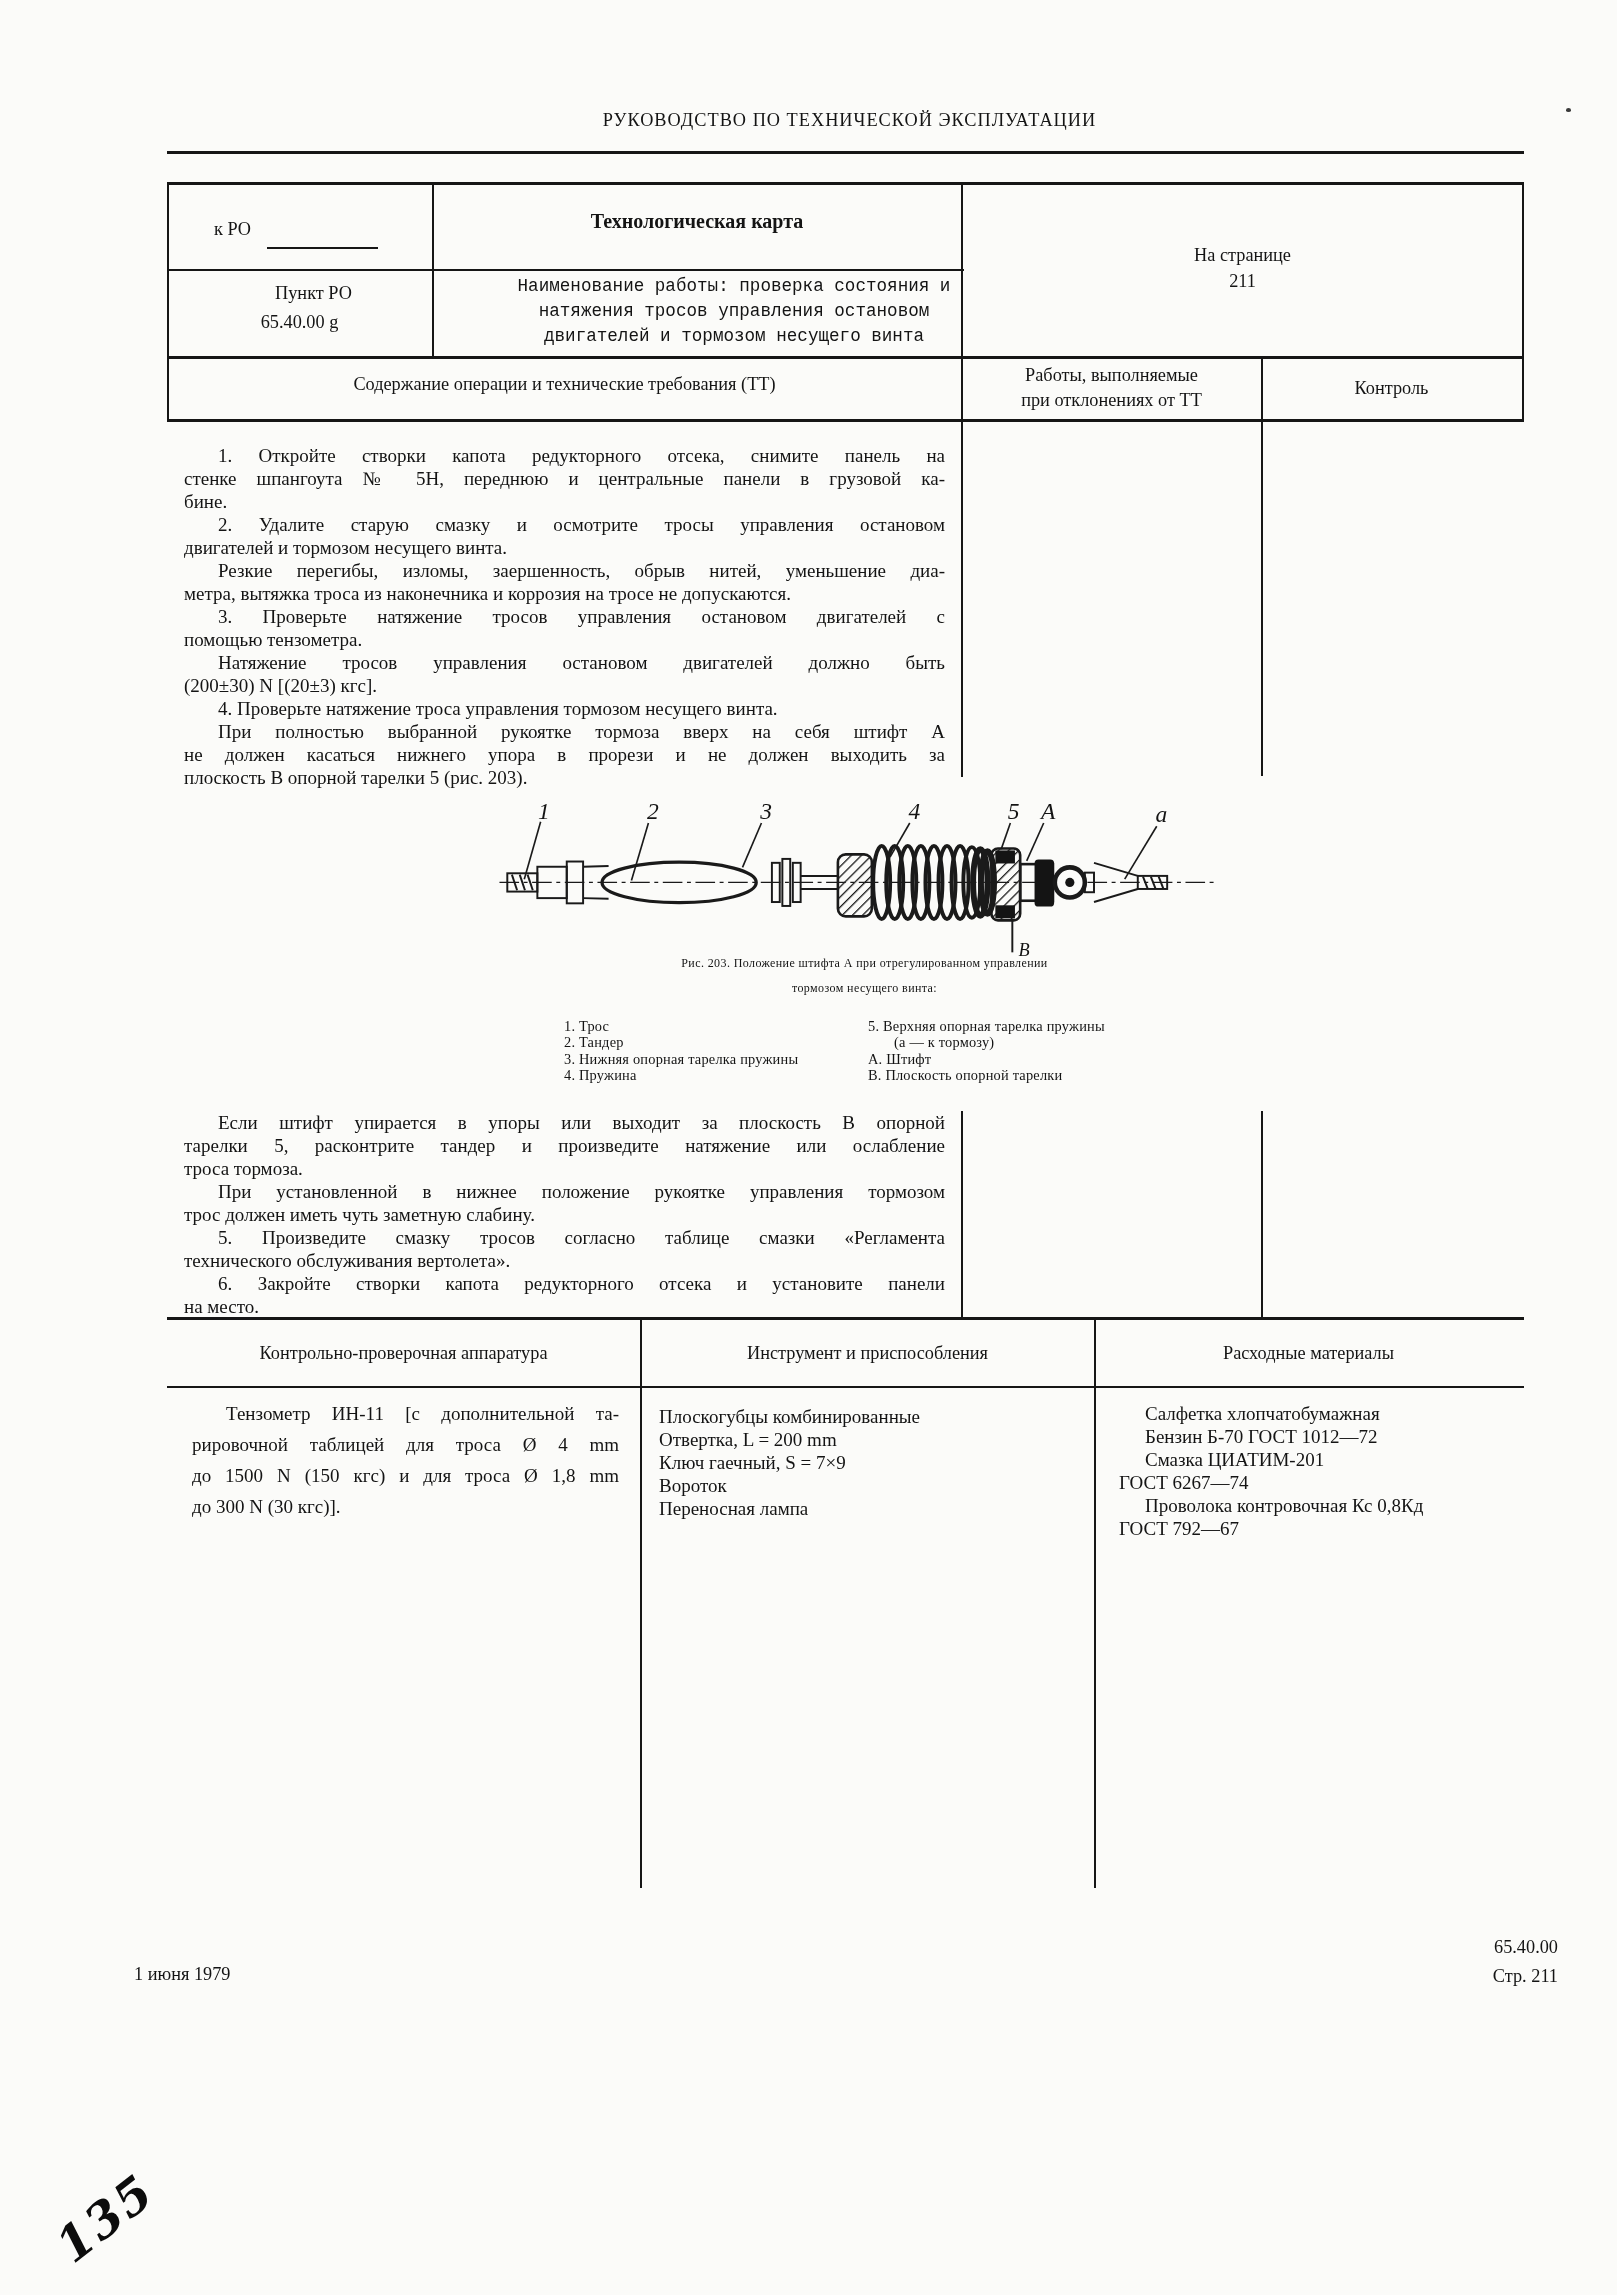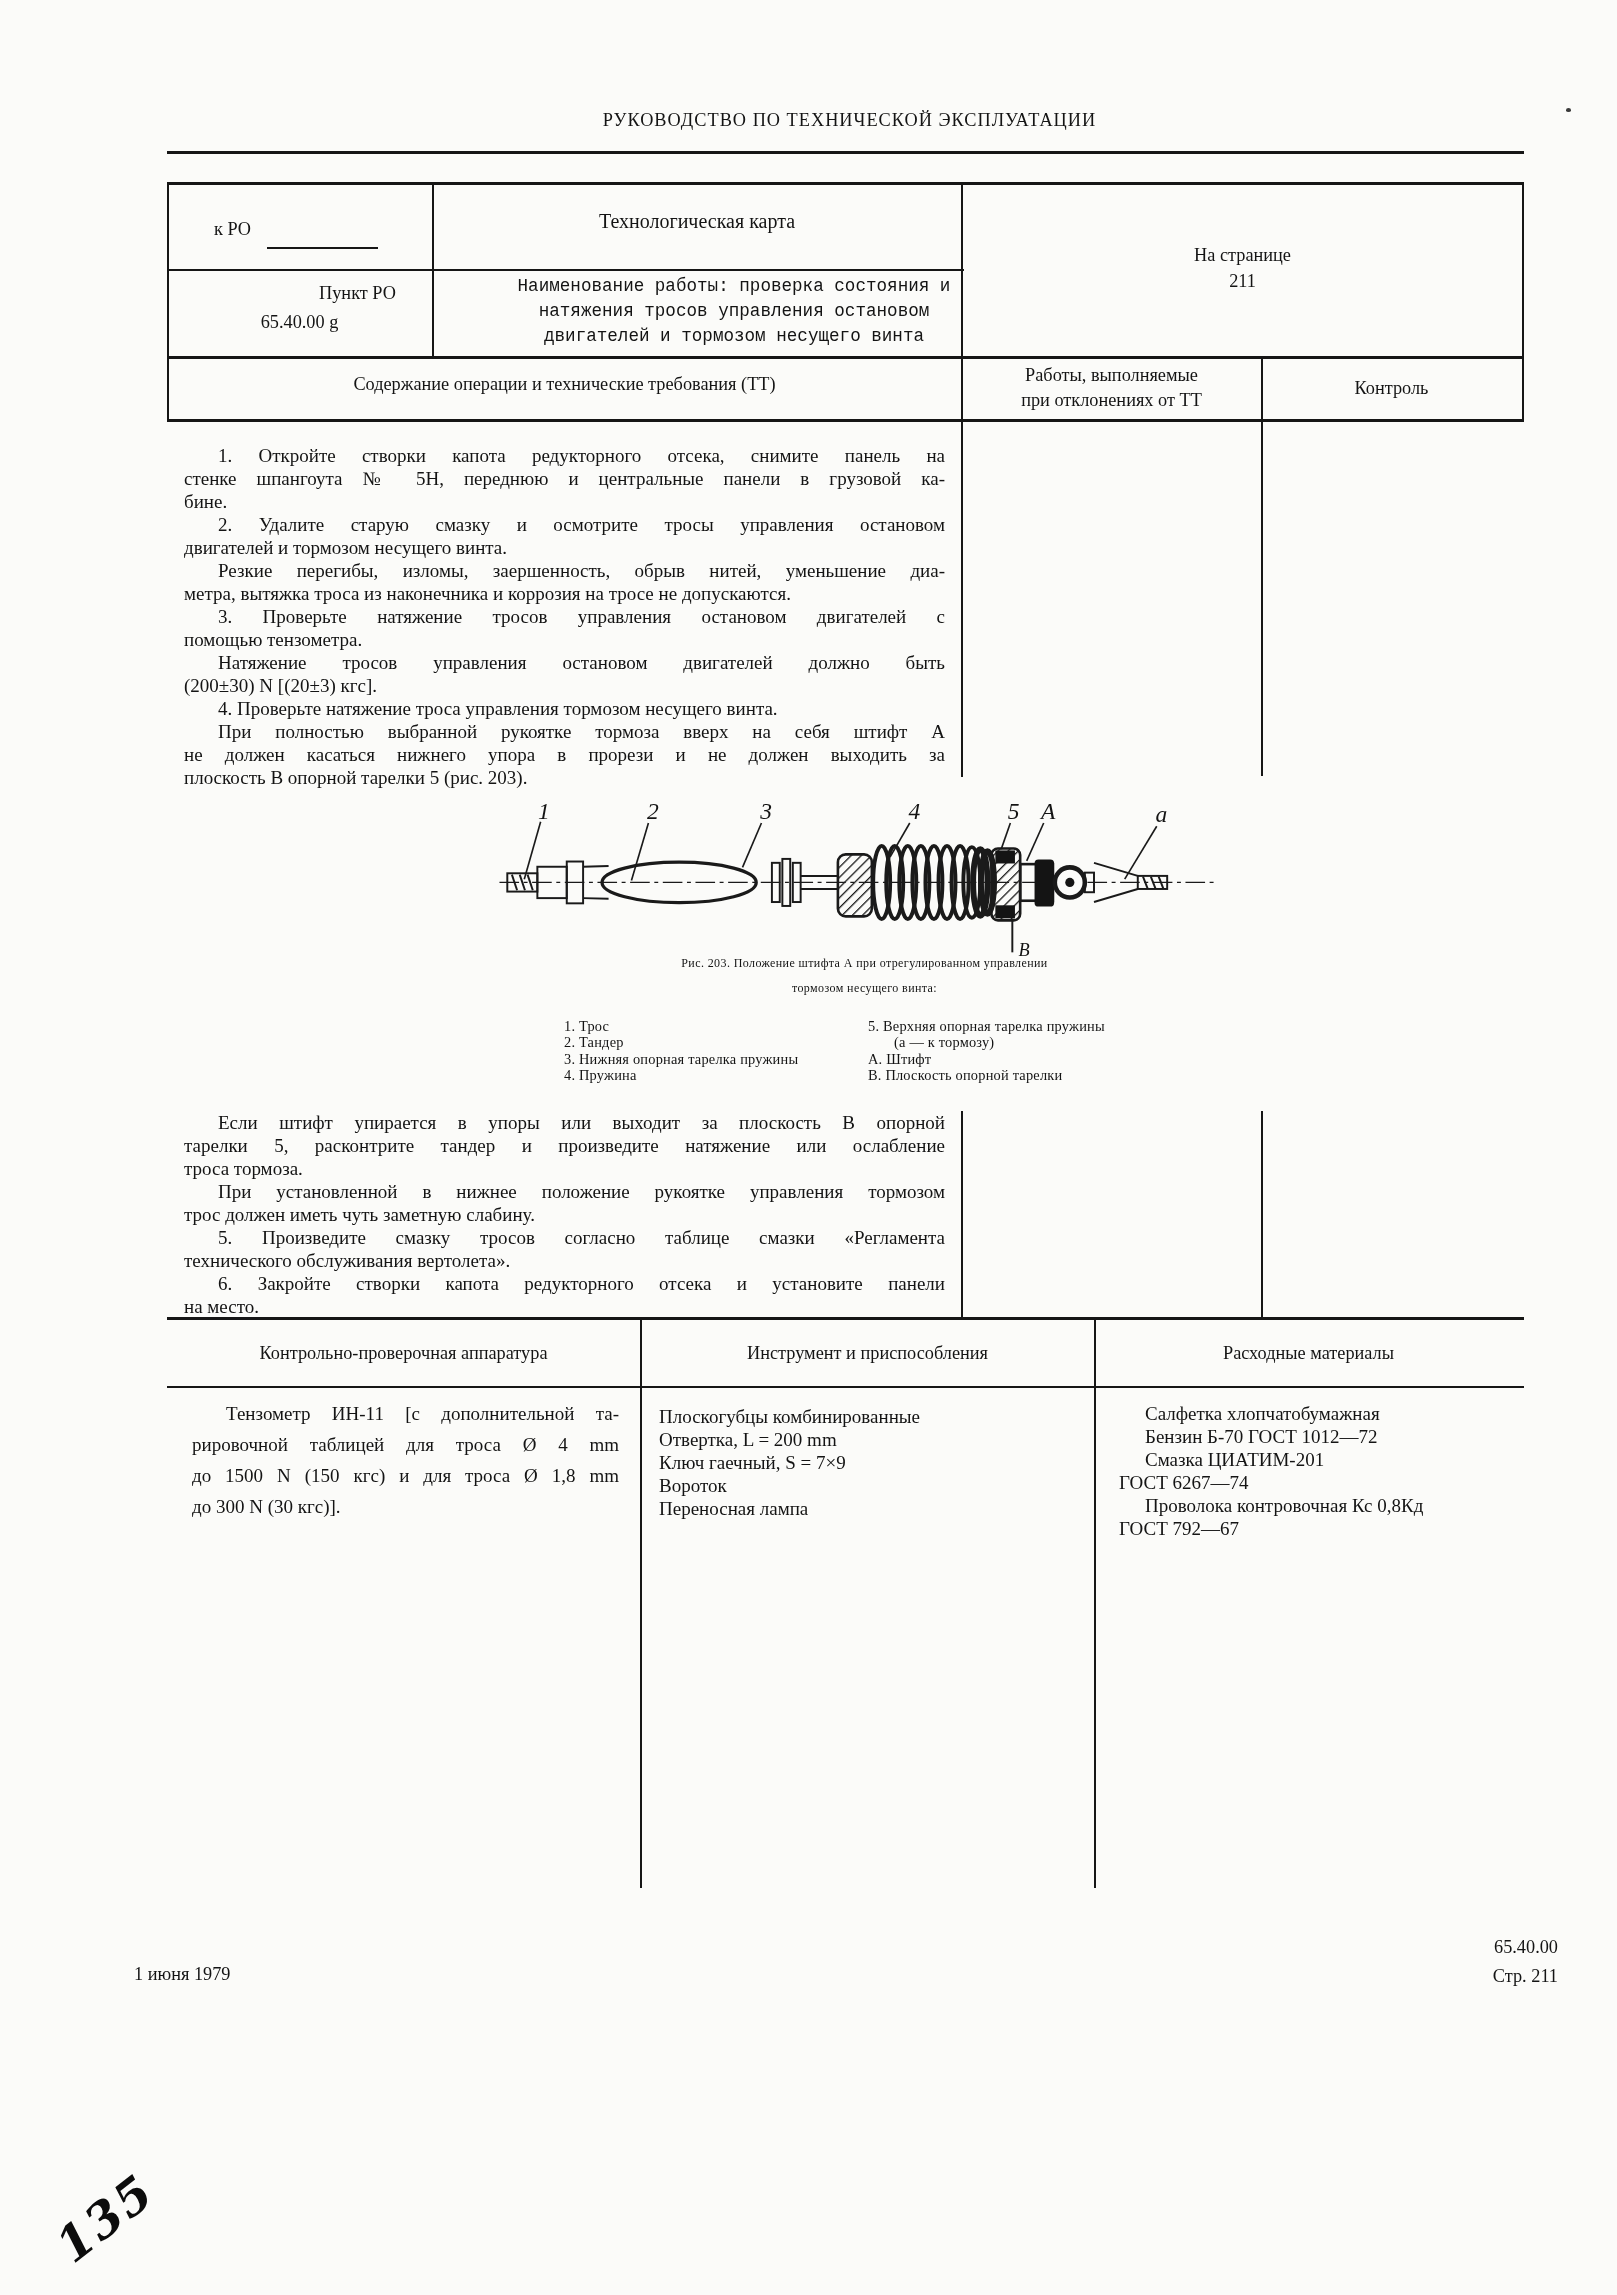--- a/index.html
+++ b/index.html
@@ -20,21 +20,21 @@
   .line{font-size:19px;line-height:23px;white-space:nowrap;}
   .just .line{white-space:normal;text-align:justify;text-align-last:justify;margin-left:8px;}
   .just .line.end{text-align-last:left;}
   .line.indent{padding-left:34px;}
   .plain .line{text-align:left;}
   .plain .line.indent{padding-left:26px;}
   .wide47 .line{line-height:31px;}
   .legend .line{font-size:14.4px;line-height:16.3px;letter-spacing:0.2px;}
   .head-title{font-size:18.3px;letter-spacing:1px;font-weight:400;}
   .cell-text{font-size:18.3px;line-height:25px;}
-  .bold{font-weight:400;}
+  .bold{font-weight:700;}
   .caption{font-size:12px;line-height:25px;letter-spacing:0.4px;}
   .tbl-head{font-size:18.3px;font-weight:400;}
   .footer-text{font-size:18.3px;line-height:29px;}
   .speck{position:absolute;background:#3a3a3a;border-radius:50%;}
   #handwriting{
     font-size:48px;font-style:italic;font-weight:700;
     transform:rotate(-38deg);color:#0c0c0c;letter-spacing:2.6px;
     font-family:"DejaVu Serif", serif;
   }
   svg text{font-family:"Liberation Serif", serif;}
@@ -61,21 +61,21 @@
   <div class="vrule" style="left:961px;top:184px;height:593px;"></div>
   <div class="vrule" style="left:1261px;top:357px;height:419px;"></div>
   <div class="vrule" style="left:961px;top:1111px;height:207px;"></div>
   <div class="vrule" style="left:1261px;top:1111px;height:207px;"></div>
   <div class="vrule" style="left:640px;top:1318px;height:570px;"></div>
   <div class="vrule" style="left:1094px;top:1318px;height:570px;"></div>
 
   <div class="abs cell-text" style="left:214px;top:217px;">к РО</div>
   <div class="rule" style="left:267px;top:247px;width:111px;height:2px;"></div>
 
-  <div class="abs center cell-text" style="left:167px;top:281px;width:293px;margin-left:44px;">Пункт РО</div>
+  <div class="abs center cell-text" style="left:167px;top:281px;width:293px;">Пункт РО</div>
   <div class="abs center cell-text" style="left:167px;top:310px;width:265px;">65.40.00 g</div>
 
   <div class="abs center bold" style="left:432px;top:210px;width:530px;font-size:20px;">Технологическая карта</div>
 
   <div class="abs center cell-text plain" style="left:432px;top:274px;width:604px;font-size:17.6px;line-height:25px;font-family:Liberation Mono, monospace;">
       <div class="wline">Наименование работы: проверка состояния и</div>
       <div class="wline">натяжения тросов управления остановом</div>
       <div class="wline">двигателей и тормозом несущего винта</div>
     </div>
 

